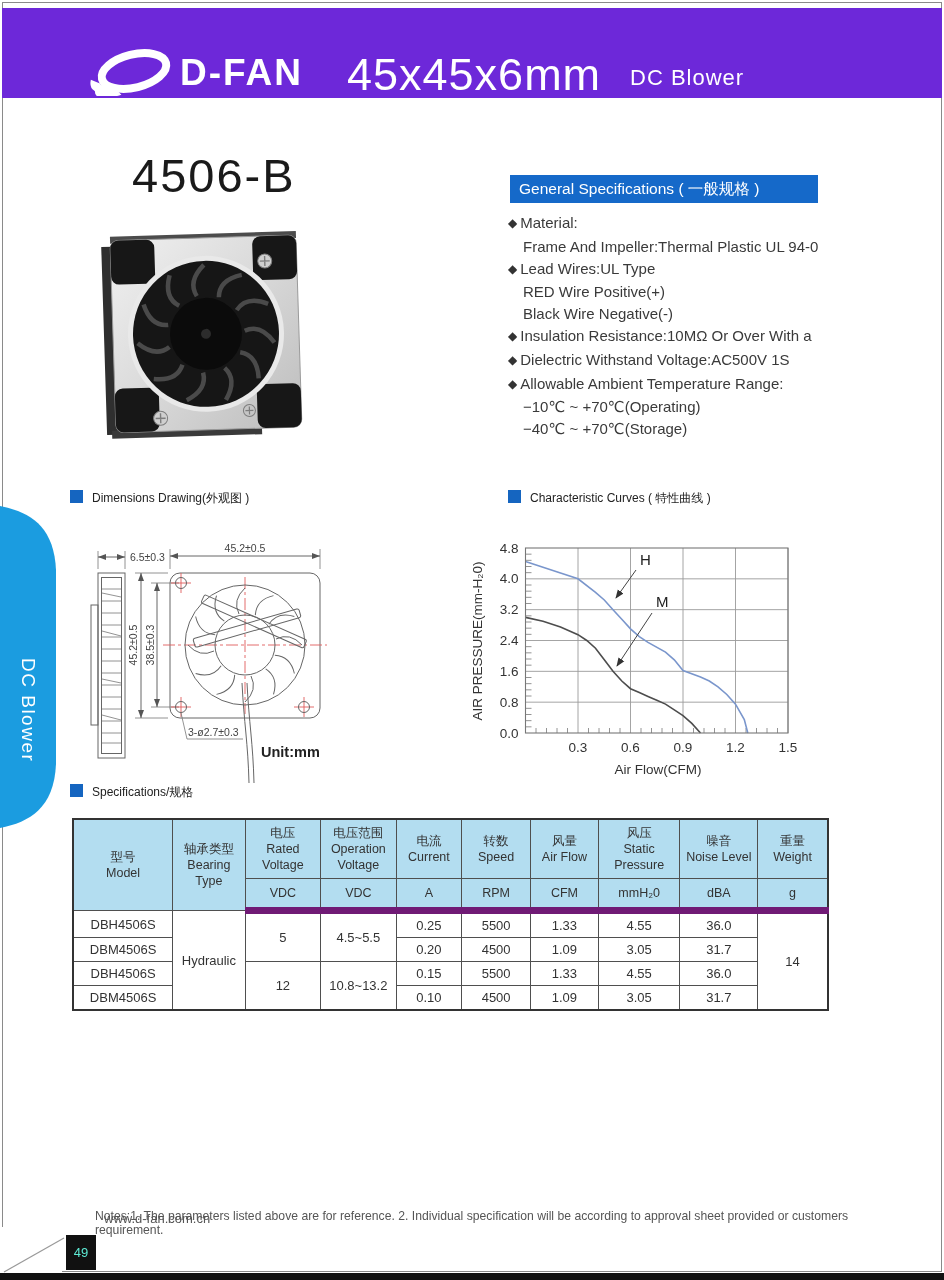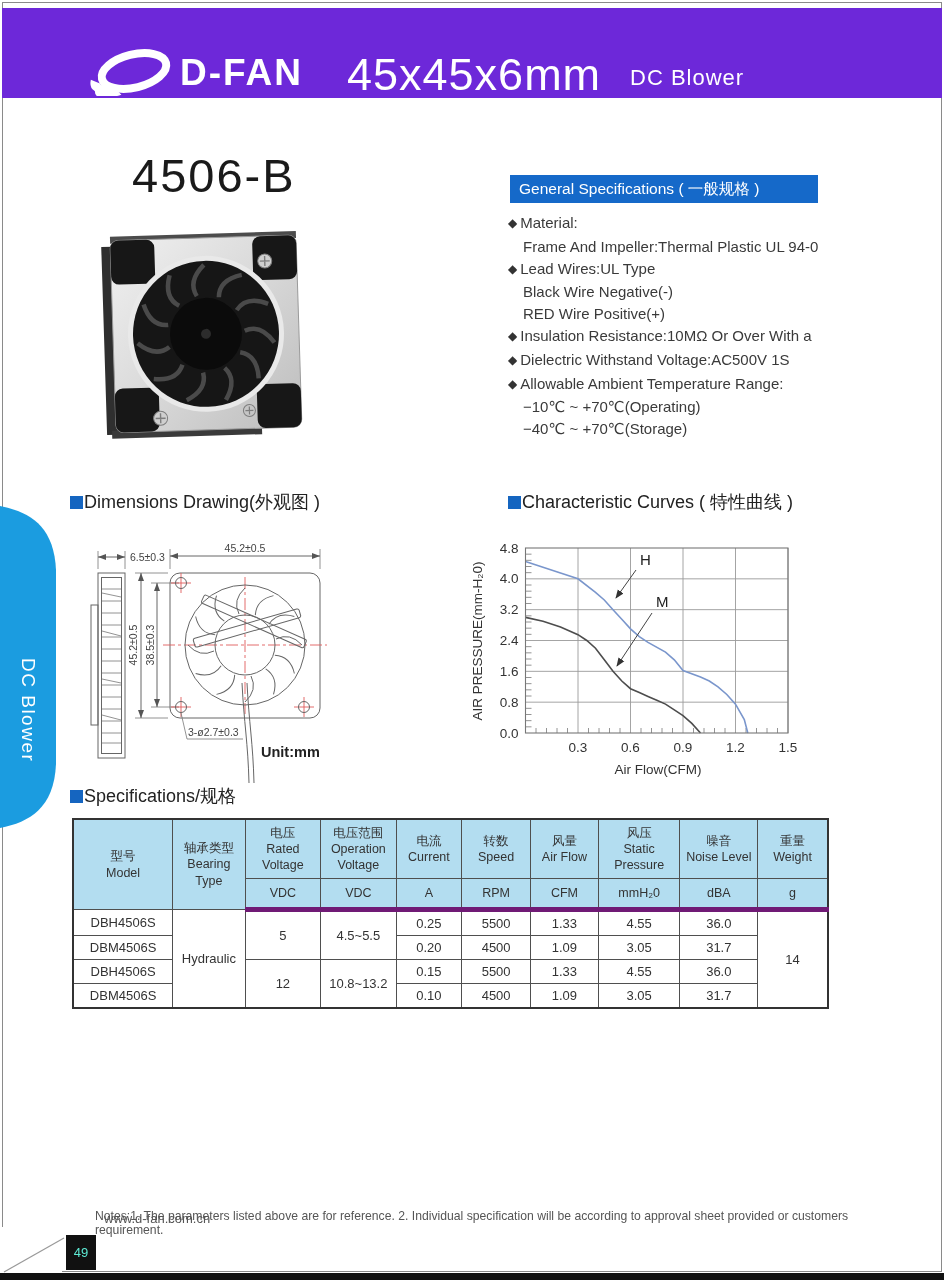--- a/index.html
+++ b/index.html
@@ -27,31 +27,31 @@
   
   .gs-bar{position:absolute;left:510px;top:175px;width:308px;height:28px;background:linear-gradient(90deg,#15superb 0,#15 100%);
       background:#1569c9;color:#fff;font-size:15.5px;line-height:28px;padding-left:9px;box-sizing:border-box;}
   .gs-list{position:absolute;left:508px;top:212px;width:345px;list-style:none;margin:0;padding:0;
       font-size:15px;color:#3a3a3a;}
   .gs-list li{line-height:21.8px;white-space:nowrap;display:flex;align-items:baseline;}
   .gs-list li .dm{font-size:12px;margin-right:3px;position:relative;top:-1px;color:#333;}
   .gs-list li.cont{padding-left:15px;}
 
   
-  .sec-title{position:absolute;display:flex;align-items:center;gap:1px;font-size:18px;color:#222;}
+  .sec-title{position:absolute;display:flex;gap:9px;font-size:12px;color:#222;}
   .sq{width:13px;height:13px;background:#1565c0;flex:0 0 auto;}
 
   
   .spec-table{position:absolute;left:72px;top:818px;width:757px;border-collapse:collapse;table-layout:fixed;
       font-size:13px;color:#333;}
   .spec-table th,.spec-table td{border:1px solid #4f4f4f;text-align:center;vertical-align:middle;
       font-weight:normal;padding:0 2px;overflow:hidden;}
   .spec-table{border:2px solid #333;}
   .spec-table thead th{background:#b3ddf0;font-size:12.5px;line-height:1.3;}
-  .spec-table thead tr.units th{border-bottom:5px solid #701a75;height:28px;}
+  .spec-table thead tr.units th{border-bottom:7px solid #701a75;height:28px;}
   .spec-table thead tr.names th{height:58px;}
   .spec-table tbody td{height:23px;font-size:13px;}
   .notes{position:absolute;left:95px;top:1209px;width:810px;font-size:12.2px;color:#555;}
   .pageno{position:absolute;left:66px;top:1235px;width:30px;height:35px;background:#111;color:#5eead4;
       font-size:13px;display:flex;align-items:center;justify-content:center;}
   .website{position:absolute;left:104px;top:1211px;font-size:13px;color:#555;}
 
   svg text{font-family:"Liberation Sans","DejaVu Sans",sans-serif;}
   .dimtxt{font-size:10.5px;fill:#444;}
   .unittxt{font-size:14.5px;fill:#222;font-weight:bold;}
@@ -150,24 +150,24 @@
         <span>Material:</span>
       </li>
     <li class="cont">
         <span>Frame And Impeller:Thermal Plastic UL 94-0</span>
       </li>
     <li>
         <span class="dm">◆</span>
         <span>Lead Wires:UL Type</span>
       </li>
     <li class="cont">
+        <span>RED Wire Positive(+)</span>
+      </li>
+    <li class="cont">
         <span>Black Wire Negative(-)</span>
-      </li>
-    <li class="cont">
-        <span>RED Wire Positive(+)</span>
       </li>
     <li>
         <span class="dm">◆</span>
         <span>Insulation Resistance:10MΩ Or Over With a</span>
       </li>
     <li>
         <span class="dm">◆</span>
         <span>Dielectric Withstand Voltage:AC500V 1S</span>
       </li>
     <li>

